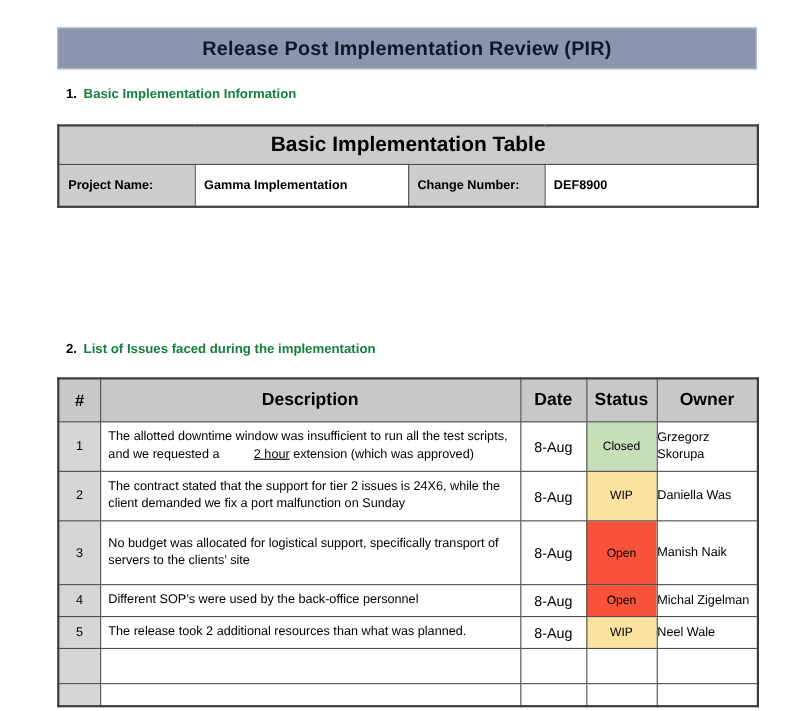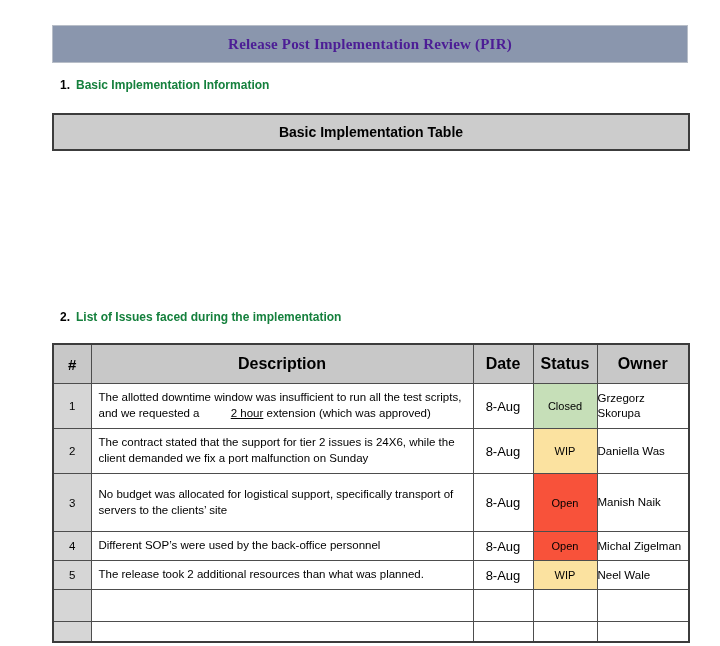--- a/index.html
+++ b/index.html
@@ -30,24 +30,24 @@
     width: 636px;
     height: 38px;
     background: #8a96ad;
     border: 1px solid #b8bec8;
     box-sizing: border-box;
     display: flex;
     align-items: center;
     justify-content: center;
   }
   .banner-title {
-    font-family: Liberation Serif, serif;
-    font-weight: bold;
-    font-size: 15px;
-    color: #4c1d95;
+    font-family: Liberation Sans, sans-serif;
+    font-weight: bold;
+    font-size: 18px;
+    color: #0f172a;
     letter-spacing: 0.2px;
     white-space: nowrap;
   }
 
   
   .section-heading {
     position: absolute;
     display: flex;
     align-items: baseline;
     white-space: nowrap;
@@ -82,21 +82,21 @@
   
   #basic-table {
     left: 52px;
     top: 113px;
     width: 636px;
     border: 2px solid #3c3c3c;
   }
   #basic-table .tbl-title {
     background: #cccccc;
     text-align: center;
-    font-size: 14px;
+    font-size: 19px;
     font-weight: bold;
     height: 30px;
     padding: 2px 0;
   }
   #basic-table .lbl {
     background: #cccccc;
     font-size: 11.5px;
     font-weight: bold;
     padding: 0 8px;
     height: 37px;
@@ -167,20 +167,26 @@
   <table id="basic-table">
     <colgroup>
       <col style="width:124px">
       <col style="width:194px">
       <col style="width:124px">
       <col style="width:194px">
     </colgroup>
     <tbody>
       <tr>
         <td class="tbl-title" colspan="4">Basic Implementation Table</td>
+      </tr>
+      <tr>
+        <td class="lbl">Project Name:</td>
+        <td class="val">Gamma Implementation</td>
+        <td class="lbl">Change Number:</td>
+        <td class="val">DEF8900</td>
       </tr>
     </tbody>
   </table>
 
   <div class="section-heading" id="heading2">
     <span class="section-num">2.</span>
     <span class="section-text">List of Issues faced during the implementation</span>
   </div>
 
   <table id="issues-table">

